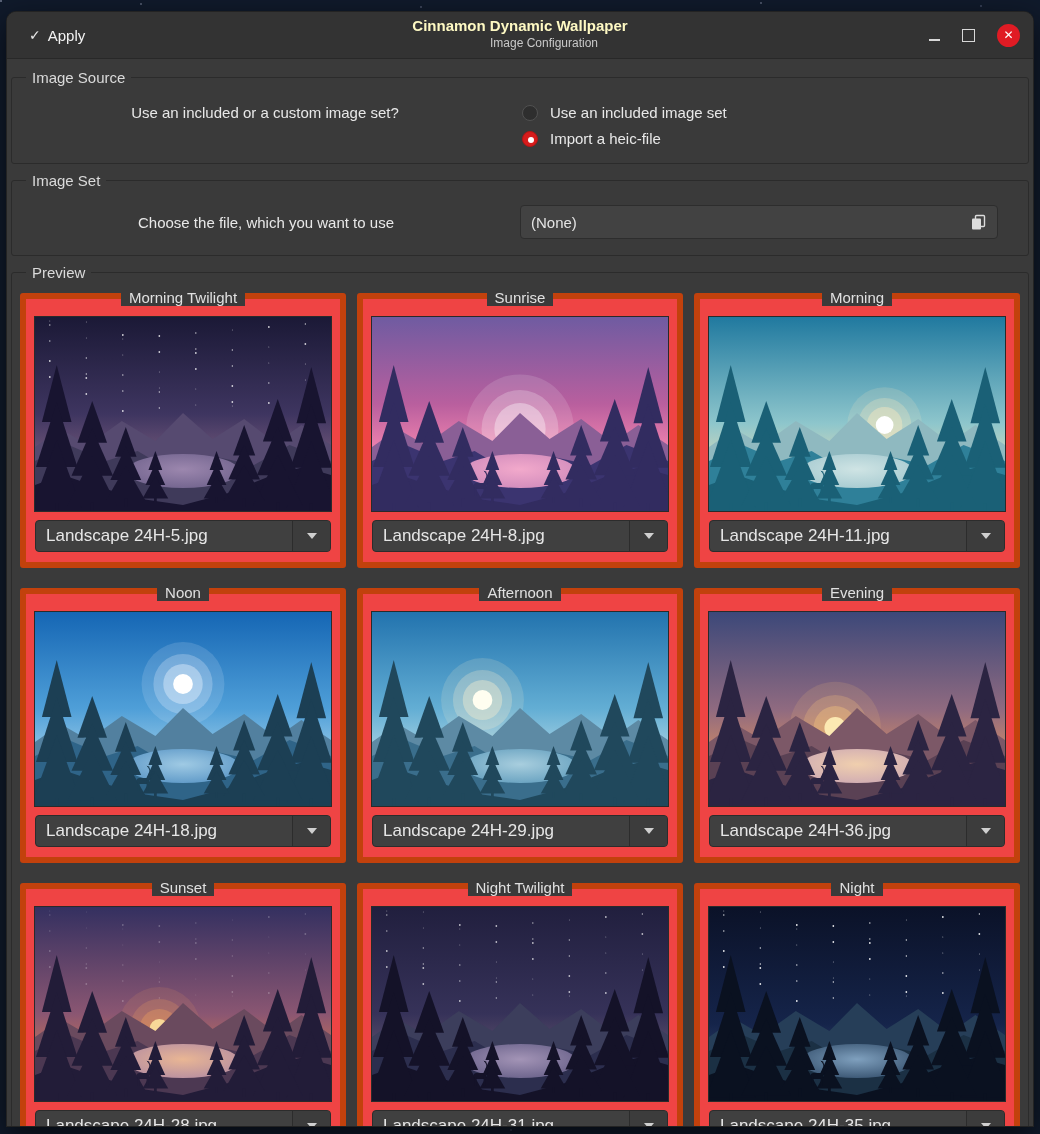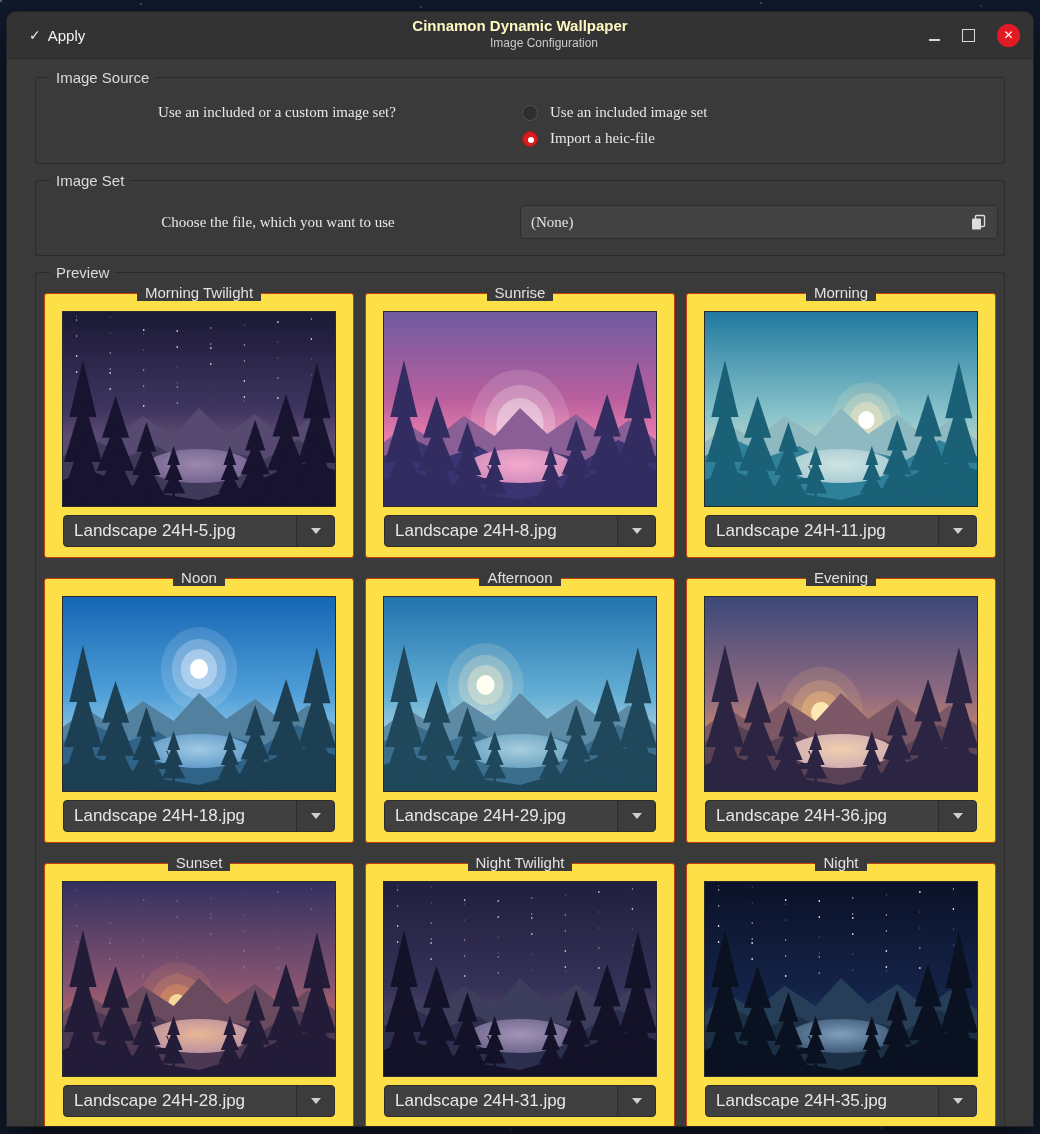--- a/index.html
+++ b/index.html
@@ -31,44 +31,44 @@
   .title{font-size:15px;font-weight:bold;color:#fef9c3;line-height:20px;}
   .subtitle{font-size:12px;color:#c9c9c9;line-height:15px;padding-left:48px;}
   .win-controls{margin-left:auto;display:flex;align-items:center;gap:22px;padding-right:13px;}
   .min-icon{display:inline-block;width:11px;height:10px;border-bottom:2px solid #d8d8d8;}
   .max-icon{display:inline-block;width:11px;height:11px;border:1.5px solid #d8d8d8;background:transparent;}
   .close-btn{width:23px;height:23px;border-radius:50%;background:#e01b24;display:flex;
     align-items:center;justify-content:center;}
   .close-btn .x{color:#ffffff;font-size:12px;font-weight:bold;line-height:1;transform:translateY(-0.5px);}
   
   .body-area{flex:1;padding-top:18px;overflow:hidden;}
-  .frame{position:relative;border:1px solid #2b2b2b;border-radius:3px;margin:0 28px 16px;}
+  .frame{position:relative;border:1px solid #2b2b2b;border-radius:3px;margin:0 4px 16px;}
   .legend{position:absolute;top:-9px;left:14px;background:#3a3a3a;padding:0 6px;
     color:#dadada;font-size:15px;line-height:17px;}
   
   .src-content{display:flex;padding:26px 0 16px;}
-  .half{width:50%;font-family:Liberation Serif, serif;}
+  .half{width:50%;}
   .q-label{display:flex;align-items:center;justify-content:center;color:#e8e8e8;font-size:15px;height:100%;}
   .radio-col{display:flex;flex-direction:column;gap:9px;padding-left:4px;}
   .radio-row{display:flex;align-items:center;gap:12px;cursor:default;}
   .radio{width:16px;height:16px;border-radius:50%;background:#2e2e2e;border:1px solid #515151;
     box-sizing:border-box;position:relative;flex:0 0 16px;}
   .radio.selected{background:#d61c1c;border-color:#b31616;}
   .radio.selected::after{content:"";position:absolute;left:5px;top:5px;width:6px;height:6px;
     border-radius:50%;background:#ffffff;}
   .radio-label{color:#e8e8e8;font-size:15px;}
   
   .set-content{display:flex;align-items:center;padding:24px 0 16px;}
   .file-btn{display:flex;align-items:center;width:478px;height:34px;background:#424242;
     border:1px solid #2d2d2d;border-radius:4px;box-sizing:border-box;padding:0 10px;}
   .file-btn-text{color:#e4e4e4;font-size:15px;flex:1;text-align:left;}
   .file-icon{width:17px;height:17px;flex:0 0 17px;}
   
   .preview-grid{display:grid;grid-template-columns:repeat(3,1fr);gap:20px 11px;padding:20px 8px 10px;}
-  .cell{position:relative;border:1px solid #c2410c;border-radius:3px;padding:18px 18px 10px;background:#fde047;}
+  .cell{position:relative;border:6px solid #c2410c;border-radius:3px;padding:18px 9px 10px;background:#ef4444;}
   .cell-legend{position:absolute;top:-10px;left:0;right:0;text-align:center;pointer-events:none;}
   .cell-legend span{background:#3a3a3a;padding:0 8px;color:#e0e0e0;font-size:15px;}
   .scene{height:194px;background:#222;outline:1px solid #2a2a2a;}
   .scene svg{display:block;}
   .combo{display:flex;align-items:stretch;height:30px;margin-top:9px;background:#404040;
     border:1px solid #2c2c2c;border-radius:4px;overflow:hidden;}
   .combo-text{flex:1;display:flex;align-items:center;padding-left:10px;color:#e6e6e6;font-size:17px;
     white-space:nowrap;overflow:hidden;text-align:center;}
   .combo-sep{width:1px;background:#2c2c2c;}
   .combo-btn{width:37px;display:flex;align-items:center;justify-content:center;background:#3c3c3c;}

